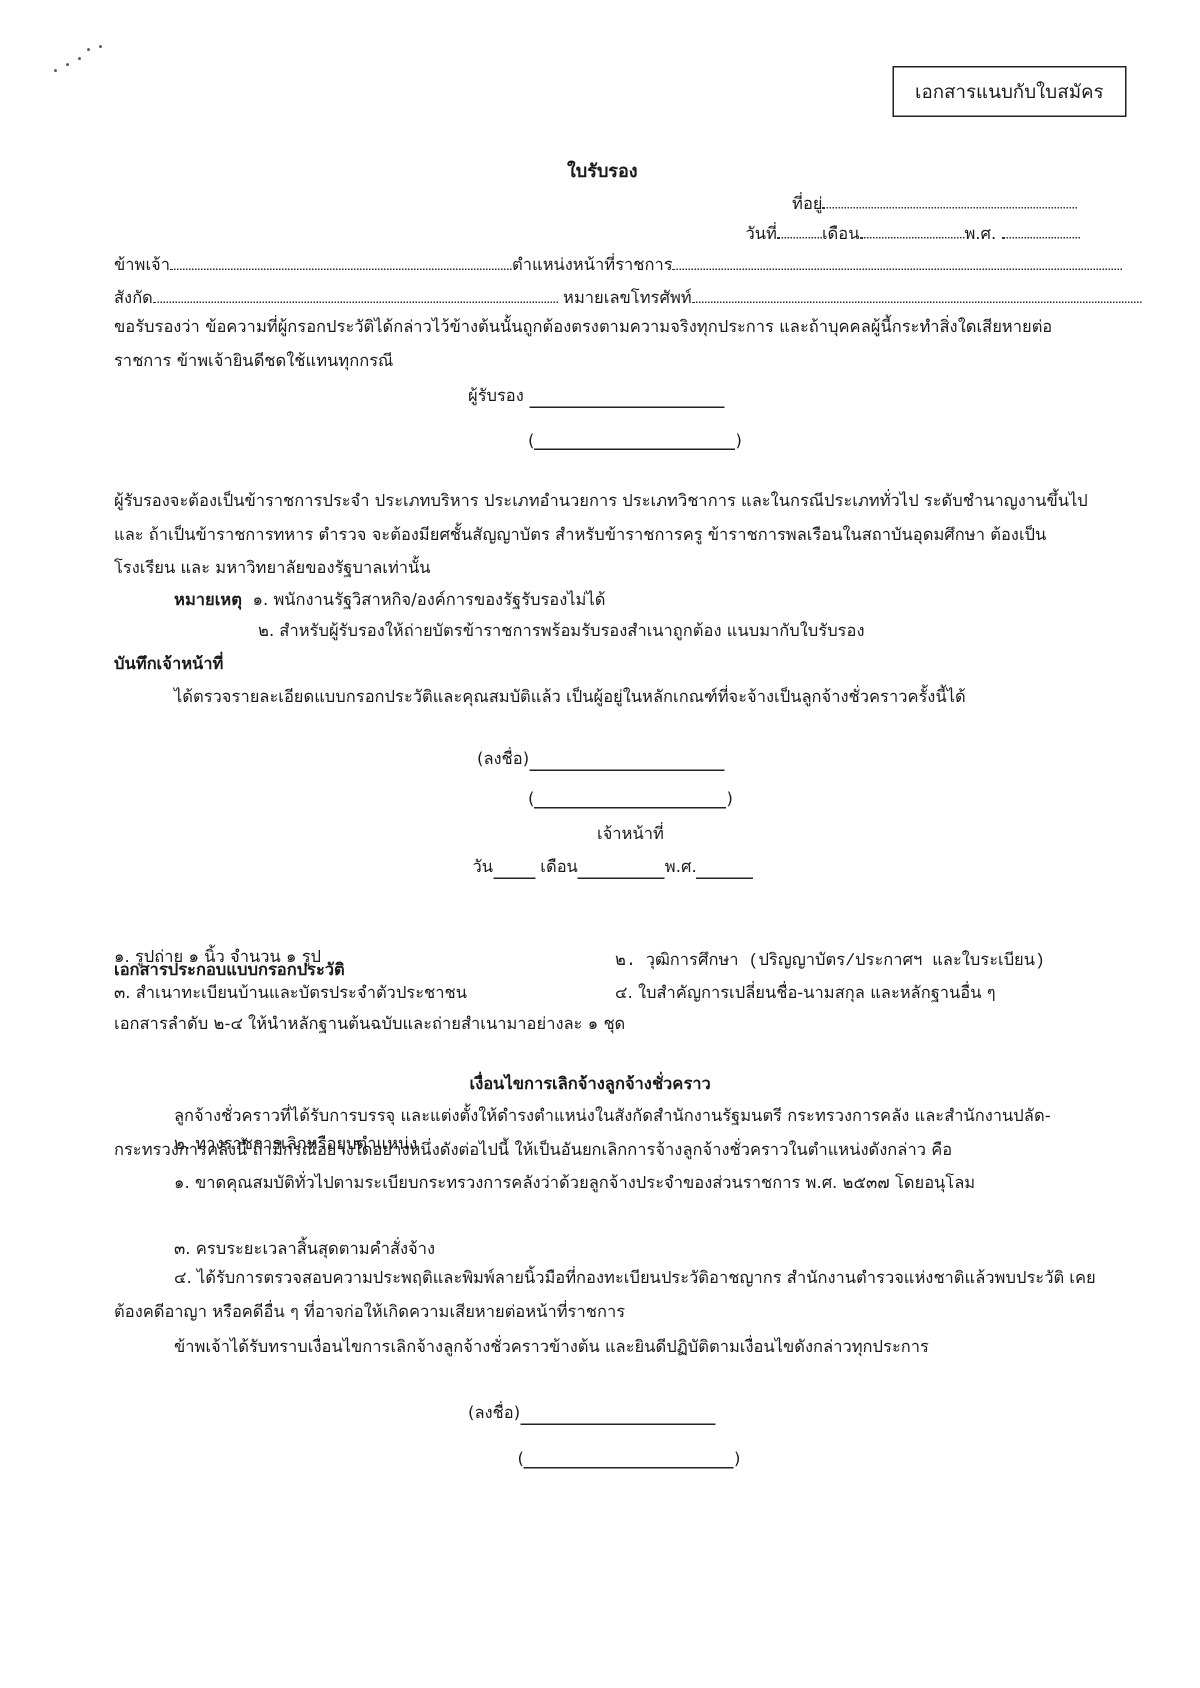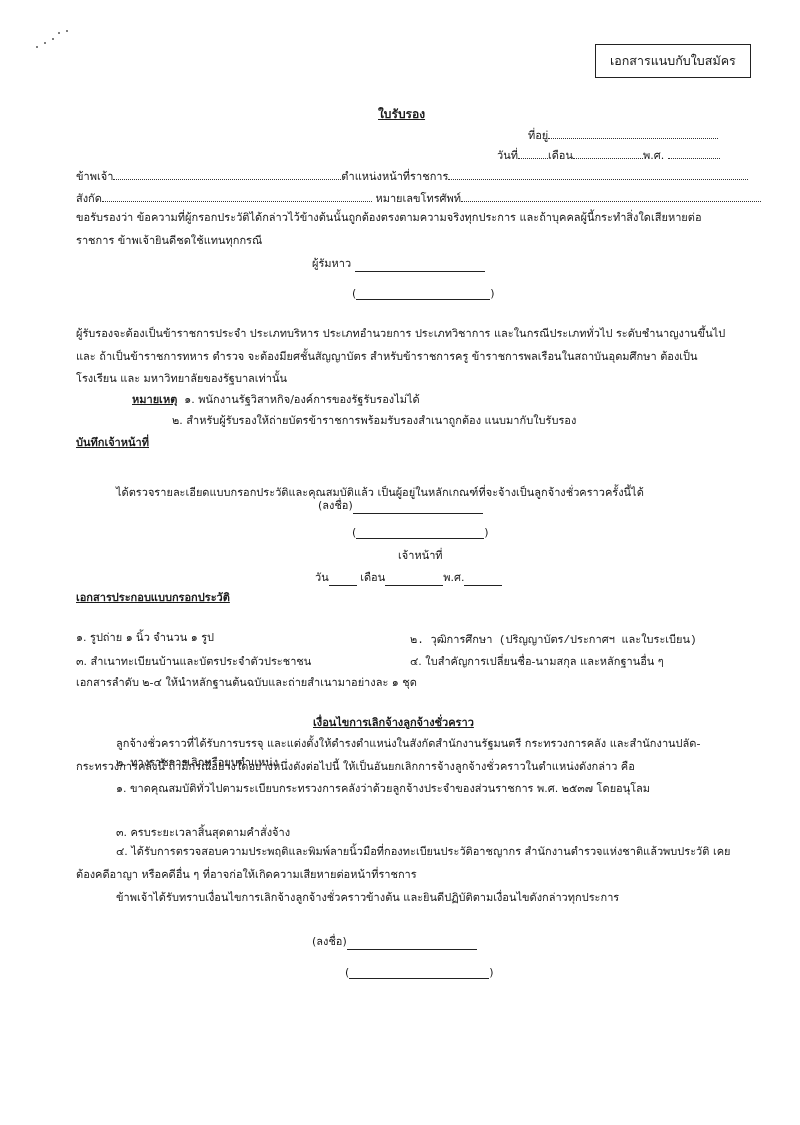--- a/index.html
+++ b/index.html
@@ -1,20 +1,20 @@
 <!DOCTYPE html>
 <html><head>
 <meta charset="utf-8">
 <style>
   html, body { margin: 0; padding: 0; background: #ffffff; }
   body { width: 800px; height: 1125px; position: relative; overflow: hidden;
          font-family: "DejaVu Sans", "Liberation Sans", sans-serif; color: #1a1a1a; font-size: 11px; }
   .abs { position: absolute; white-space: nowrap; }
   .box { border: 1.5px solid #222; padding: 6px 14px; font-size: 12.5px; }
-  .u { text-decoration: underline; }
+  .u { }
   .b { font-weight: bold; }
   .line { display: inline-block; border-bottom: 1px solid #222; vertical-align: bottom; height: 12px; }
   .dots { display: inline-block; border-bottom: 1px dotted #333; vertical-align: baseline; height: 10px; }
   .para { position: absolute; left: 76px; width: 660px; line-height: 22.5px; white-space: normal; }
   .specks { position: absolute; left: 28px; top: 28px; width: 60px; height: 30px; }
   .specks i { position: absolute; width: 2px; height: 2px; background: #555; border-radius: 1px; }
 </style>
 </head>
 <body>
 
@@ -40,44 +40,44 @@
 <div class="abs" style="left:76px; top:167px;">
   <span>ข้าพเจ้า</span><span class="dots" style="width:228px"></span><span>ตำแหน่งหน้าที่ราชการ</span><span class="dots" style="width:300px"></span>
 </div>
 <div class="abs" style="left:76px; top:189px;">
   <span>สังกัด</span><span class="dots" style="width:270px"></span> <span>หมายเลขโทรศัพท์</span><span class="dots" style="width:300px"></span>
 </div>
 
 <div class="para" style="top:207px;">ขอรับรองว่า ข้อความที่ผู้กรอกประวัติได้กล่าวไว้ข้างต้นนั้นถูกต้องตรงตามความจริงทุกประการ และถ้าบุคคลผู้นี้กระทำสิ่งใดเสียหายต่อราชการ ข้าพเจ้ายินดีชดใช้แทนทุกกรณี</div>
 
 <div class="abs" style="left:312px; top:254px;">
-  <span>ผู้รัมหาว</span> <span class="line" style="width:130px"></span>
+  <span>ผู้รับรอง</span> <span class="line" style="width:130px"></span>
 </div>
 <div class="abs" style="left:352px; top:287px;">(<span class="line" style="width:134px"></span>)</div>
 
 <div class="para" style="top:323px;">ผู้รับรองจะต้องเป็นข้าราชการประจำ ประเภทบริหาร ประเภทอำนวยการ ประเภทวิชาการ และในกรณีประเภททั่วไป ระดับชำนาญงานขึ้นไป และ ถ้าเป็นข้าราชการทหาร ตำรวจ จะต้องมียศชั้นสัญญาบัตร สำหรับข้าราชการครู ข้าราชการพลเรือนในสถาบันอุดมศึกษา ต้องเป็นโรงเรียน และ มหาวิทยาลัยของรัฐบาลเท่านั้น</div>
 
-<div class="abs" style="left:132px; top:390px;">
+<div class="abs" style="left:116px; top:390px;">
   <span class="u b">หมายเหตุ</span>&nbsp;&nbsp;<span>๑. พนักงานรัฐวิสาหกิจ/องค์การของรัฐรับรองไม่ได้</span>
 </div>
 <div class="abs" style="left:172px; top:411px;">๒. สำหรับผู้รับรองให้ถ่ายบัตรข้าราชการพร้อมรับรองสำเนาถูกต้อง แนบมากับใบรับรอง</div>
 
 <div class="abs u b" style="left:76px; top:433px;">บันทึกเจ้าหน้าที่</div>
-<div class="abs" style="left:116px; top:455px;margin-top:28px;">ได้ตรวจรายละเอียดแบบกรอกประวัติและคุณสมบัติแล้ว เป็นผู้อยู่ในหลักเกณฑ์ที่จะจ้างเป็นลูกจ้างชั่วคราวครั้งนี้ได้</div>
+<div class="abs" style="left:116px; top:455px;">ได้ตรวจรายละเอียดแบบกรอกประวัติและคุณสมบัติแล้ว เป็นผู้อยู่ในหลักเกณฑ์ที่จะจ้างเป็นลูกจ้างชั่วคราวครั้งนี้ได้</div>
 
 <div class="abs" style="left:318px; top:496px;">
   <span>(ลงชื่อ)</span><span class="line" style="width:130px"></span>
 </div>
 <div class="abs" style="left:352px; top:526px;">(<span class="line" style="width:128px"></span>)</div>
 <div class="abs" style="left:398px; top:546px;">เจ้าหน้าที่</div>
 <div class="abs" style="left:315px; top:568px;">
   <span>วัน</span><span class="line" style="width:28px"></span> <span>เดือน</span><span class="line" style="width:58px"></span><span>พ.ศ.</span><span class="line" style="width:38px"></span>
 </div>
 
-<div class="abs u b" style="left:76px; top:588px;">เอกสารประกอบแบบกรอกประวัติ</div>
+<div class="abs u b" style="left:76px; top:637px;">เอกสารประกอบแบบกรอกประวัติ</div>
 <div class="abs" style="left:76px; top:628px;">๑. รูปถ่าย ๑ นิ้ว จำนวน ๑ รูป</div>
 <div class="abs" style="left:410px; top:630px;font-family:Liberation Mono, monospace;">๒. วุฒิการศึกษา (ปริญญาบัตร/ประกาศฯ และใบระเบียน)</div>
 <div class="abs" style="left:76px; top:652px;">๓. สำเนาทะเบียนบ้านและบัตรประจำตัวประชาชน</div>
 <div class="abs" style="left:410px; top:652px;">๔. ใบสำคัญการเปลี่ยนชื่อ-นามสกุล และหลักฐานอื่น ๆ</div>
 <div class="abs" style="left:76px; top:673px;">เอกสารลำดับ ๒-๔ ให้นำหลักฐานต้นฉบับและถ่ายสำเนามาอย่างละ ๑ ชุด</div>
 
 <div class="abs u b" style="left:313px; top:713px;">เงื่อนไขการเลิกจ้างลูกจ้างชั่วคราว</div>
 <div class="para" style="top:733px; text-indent:40px;">ลูกจ้างชั่วคราวที่ได้รับการบรรจุ และแต่งตั้งให้ดำรงตำแหน่งในสังกัดสำนักงานรัฐมนตรี กระทรวงการคลัง และสำนักงานปลัด-กระทรวงการคลังนี้ ถ้ามีกรณีอย่างใดอย่างหนึ่งดังต่อไปนี้ ให้เป็นอันยกเลิกการจ้างลูกจ้างชั่วคราวในตำแหน่งดังกล่าว คือ</div>
 <div class="abs" style="left:116px; top:779px;">๑. ขาดคุณสมบัติทั่วไปตามระเบียบกระทรวงการคลังว่าด้วยลูกจ้างประจำของส่วนราชการ พ.ศ. ๒๕๓๗ โดยอนุโลม</div>
 <div class="abs" style="left:116px; top:753px;">๒. ทางราชการเลิกหรือยุบตำแหน่ง</div>

